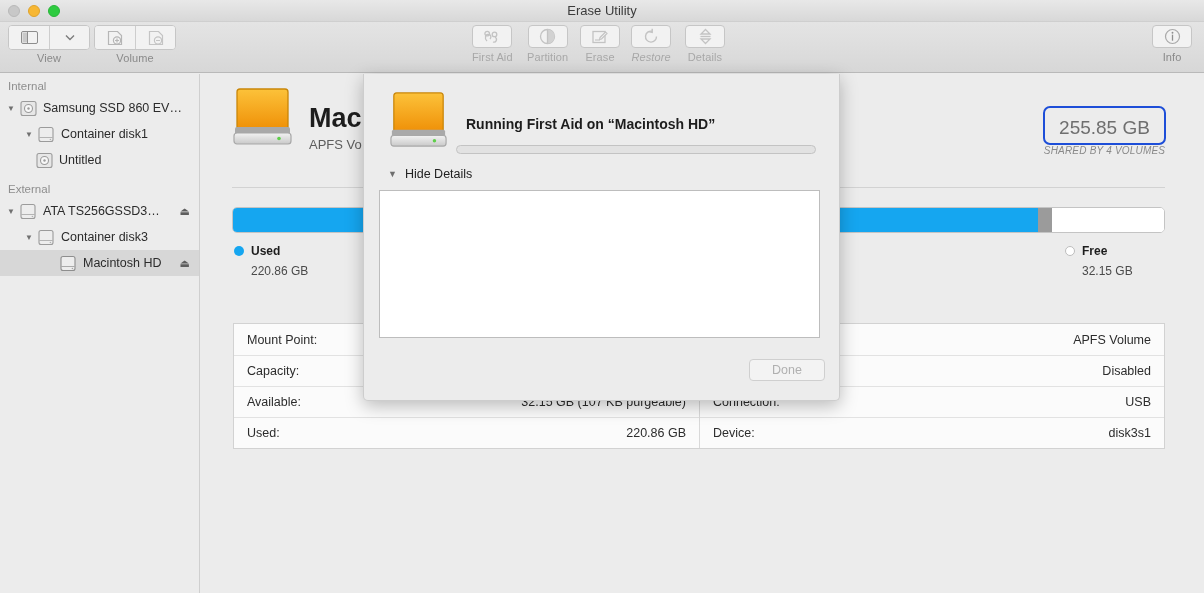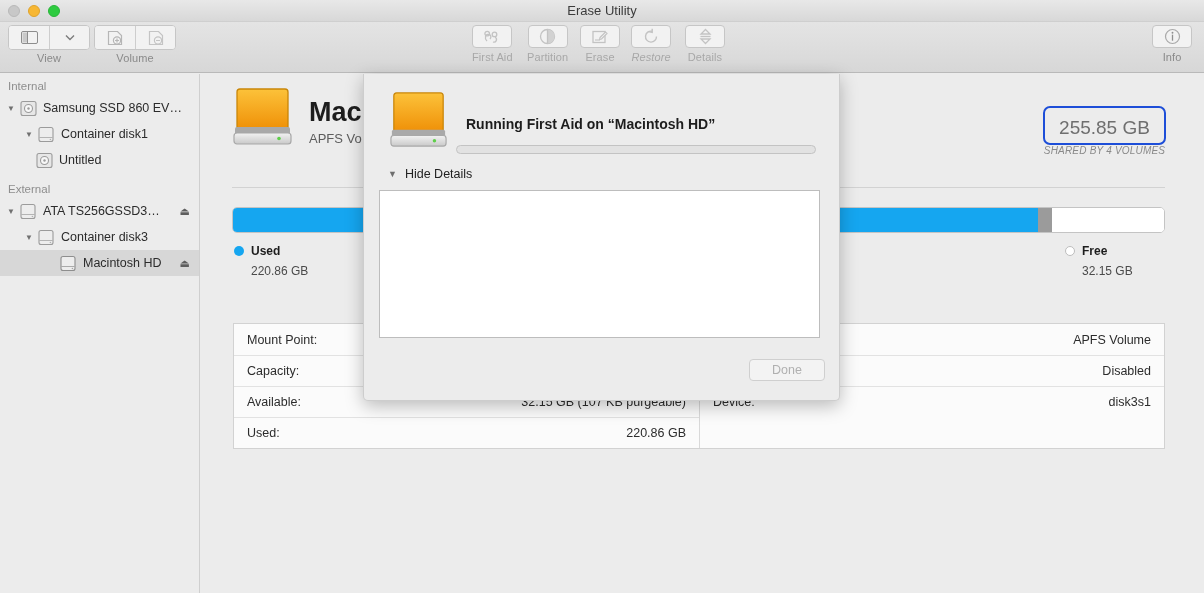--- a/index.html
+++ b/index.html
@@ -113,21 +113,21 @@
   }
 
   
   .main {
     position: absolute; left: 201px; top: 74px;
     width: 1003px; height: 519px;
     background: #ececec;
   }
   .vol-head {
     position: absolute; left: 31px; top: 12px;
-    display: flex; align-items: center;
+    display: flex; align-items: flex-end;
   }
   .vol-head .big-icon { margin-right: 16px; }
   .vol-name {
     font-size: 27px; font-weight: bold; color: #1d1d1d;
     line-height: 32px; margin-top: 4px;
   }
   .vol-sub { font-size: 13px; color: #5d5d5d; margin-top: 3px; }
 
   .cap-box {
     position: absolute; right: 38px; top: 32px;
@@ -535,20 +535,24 @@
         </div>
       </div>
       <div class="infocol">
         <div class="inforow">
           <span class="k"></span>
           <span class="v">APFS Volume</span>
         </div>
         <div class="inforow">
           <span class="k"></span>
           <span class="v">Disabled</span>
+        </div>
+        <div class="inforow">
+          <span class="k">Connection:</span>
+          <span class="v">USB</span>
         </div>
         <div class="inforow">
           <span class="k">Device:</span>
           <span class="v">disk3s1</span>
         </div>
       </div>
     </div>
   </div>
 
   <div class="sheet">

